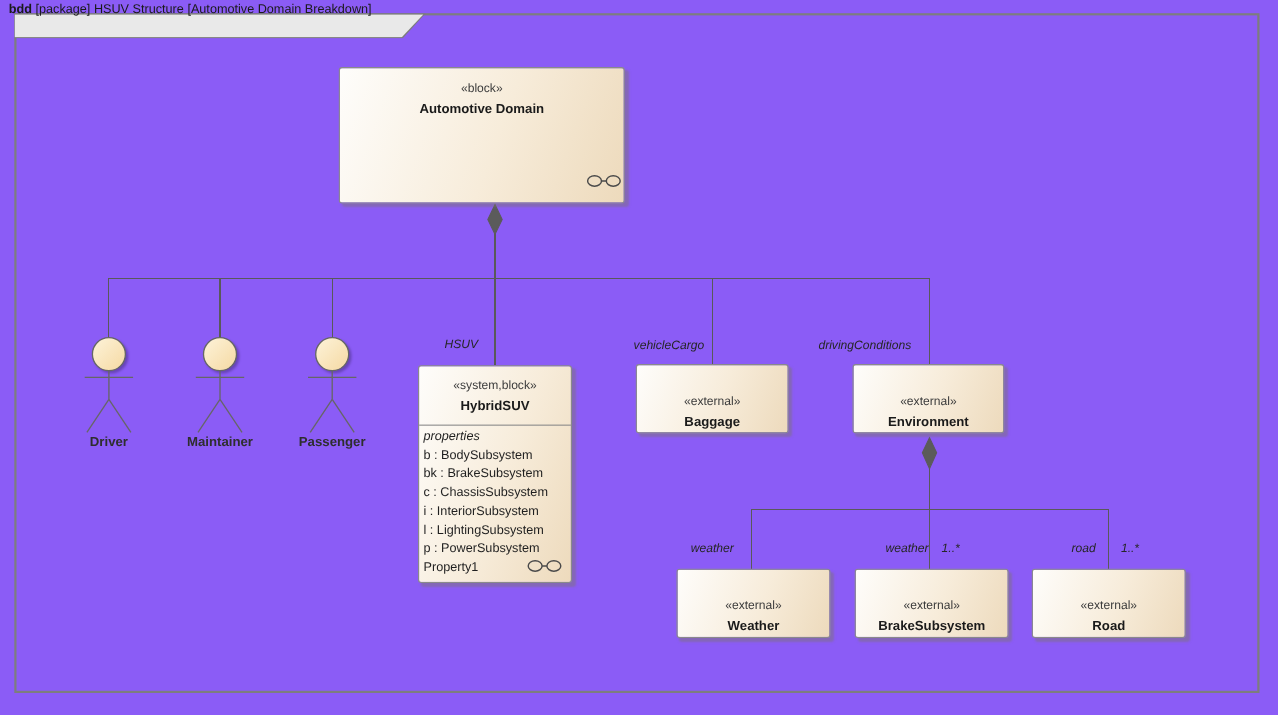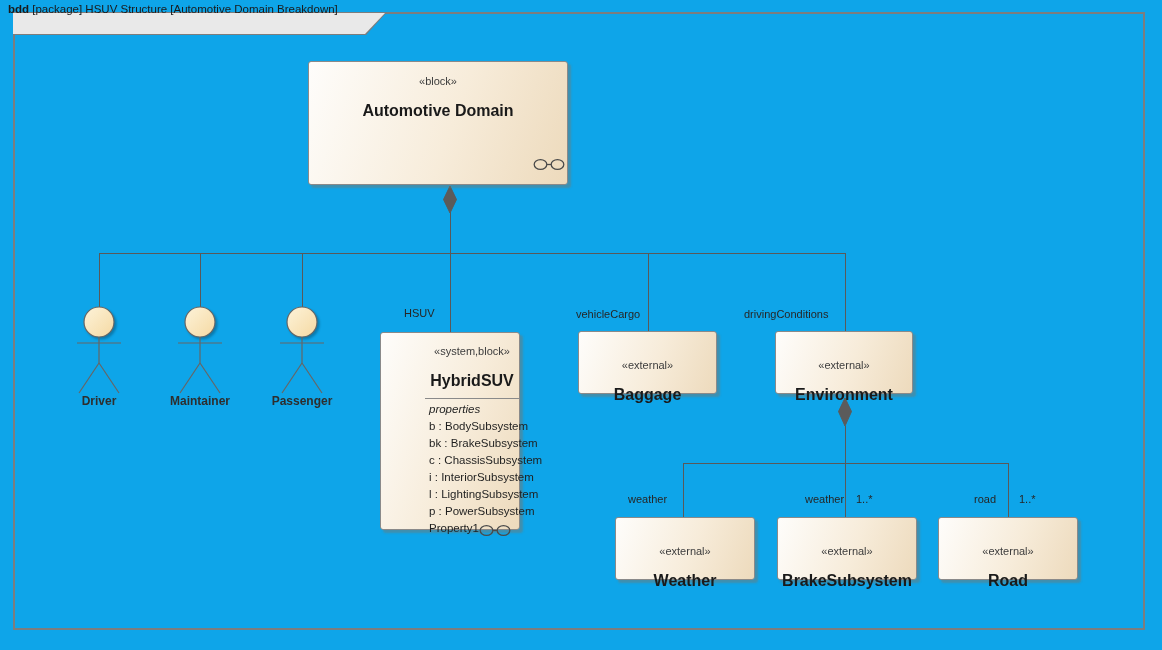--- a/index.html
+++ b/index.html
@@ -1,18 +1,18 @@
 <!DOCTYPE html>
 <html><head>
 <meta charset="utf-8">
 <style>
   html,body { margin:0; padding:0; background:#ffffff; }
   #stage {
     position:relative; width:1162px; height:650px;
-    background:#0ea5e9; overflow:hidden;
+    background:#8b5cf6; overflow:hidden;
     font-family:"Liberation Sans", sans-serif;
     color:#1f1f1f;
   }
   
   .frame {
     position:absolute; left:13px; top:12px; width:1128px; height:614px;
     border:2px solid #7d7d7d; background:transparent;
   }
   .tab-outer {
     position:absolute; left:13px; top:12px; width:374px; height:23px;
@@ -33,33 +33,33 @@
   svg.layer { position:absolute; left:0; top:0; }
   
   .block {
     position:absolute;
     border:1px solid #8a8a8a; border-radius:3px;
     background:linear-gradient(110deg, #fefdfb 0%, #f7ecda 55%, #eddabc 100%);
     box-shadow:3px 3px 2px rgba(125,118,105,0.45);
     text-align:center; box-sizing:border-box;
   }
   .stereotype { font-size:11px; color:#3c3c3c; line-height:14px; }
-  .block-name  { font-size:16px; font-weight:bold; color:#1a1a1a; line-height:16px; margin-top:15px; }
+  .block-name  { font-size:12px; font-weight:bold; color:#1a1a1a; line-height:16px; margin-top:3px; }
   .pad-lg { padding-top:12px; }
   .pad-sm { padding-top:26px; }
   .suv-header { border-bottom:1px solid #8a8a8a; padding:11px 0 9px; }
   .suv-props {
     text-align:left; font-size:11.5px; line-height:17px;
     padding:2px 2px 0 4px; color:#1f1f1f;
   }
   .prop-compartment-label { text-align:left; font-style:italic; }
   .prop-row { white-space:nowrap; }
-  .prop-row-composite { display:flex; justify-content:space-between; align-items:flex-end; padding-right:6px; }
-  
-  .conn-label { position:absolute; font-size:11px; color:#262626; white-space:nowrap; }
+  .prop-row-composite { display:flex; justify-content:space-between; align-items:flex-start; padding-right:6px; }
+  
+  .conn-label { position:absolute; font-size:11px; color:#262626; white-space:nowrap;font-style:italic; }
   .actor-label {
     position:absolute; top:394px; transform:translateX(-50%);
     font-size:12px; font-weight:bold; color:#2e2e2e; white-space:nowrap;
   }
   .glasses { position:absolute; }
 </style>
 </head>
 <body>
 
 <div id="stage">
@@ -129,21 +129,21 @@
     <div class="block-name">Automotive Domain</div>
     <svg class="glasses" style="left:224px; top:96px;" width="32" height="13" viewBox="0 0 32 13">
       <g stroke="#4a4a4a" stroke-width="1.3" fill="none">
         <ellipse cx="7.5" cy="6.5" rx="6.3" ry="4.8"></ellipse>
         <ellipse cx="24.5" cy="6.5" rx="6.3" ry="4.8"></ellipse>
         <line x1="13.8" y1="6.5" x2="18.2" y2="6.5"></line>
       </g>
     </svg>
   </div>
 
-  <div class="block" style="left:380px; top:332px; width:140px; height:198px;padding-left:44px;">
+  <div class="block" style="left:380px; top:332px; width:140px; height:198px;">
     <div class="suv-header">
       <div class="stereotype">«system,block»</div>
       <div class="block-name">HybridSUV</div>
     </div>
     <div class="suv-props">
       <div class="prop-compartment-label">properties</div>
       <div class="prop-row">b : BodySubsystem</div>
       <div class="prop-row">bk : BrakeSubsystem</div>
       <div class="prop-row">c : ChassisSubsystem</div>
       <div class="prop-row">i : InteriorSubsystem</div>

